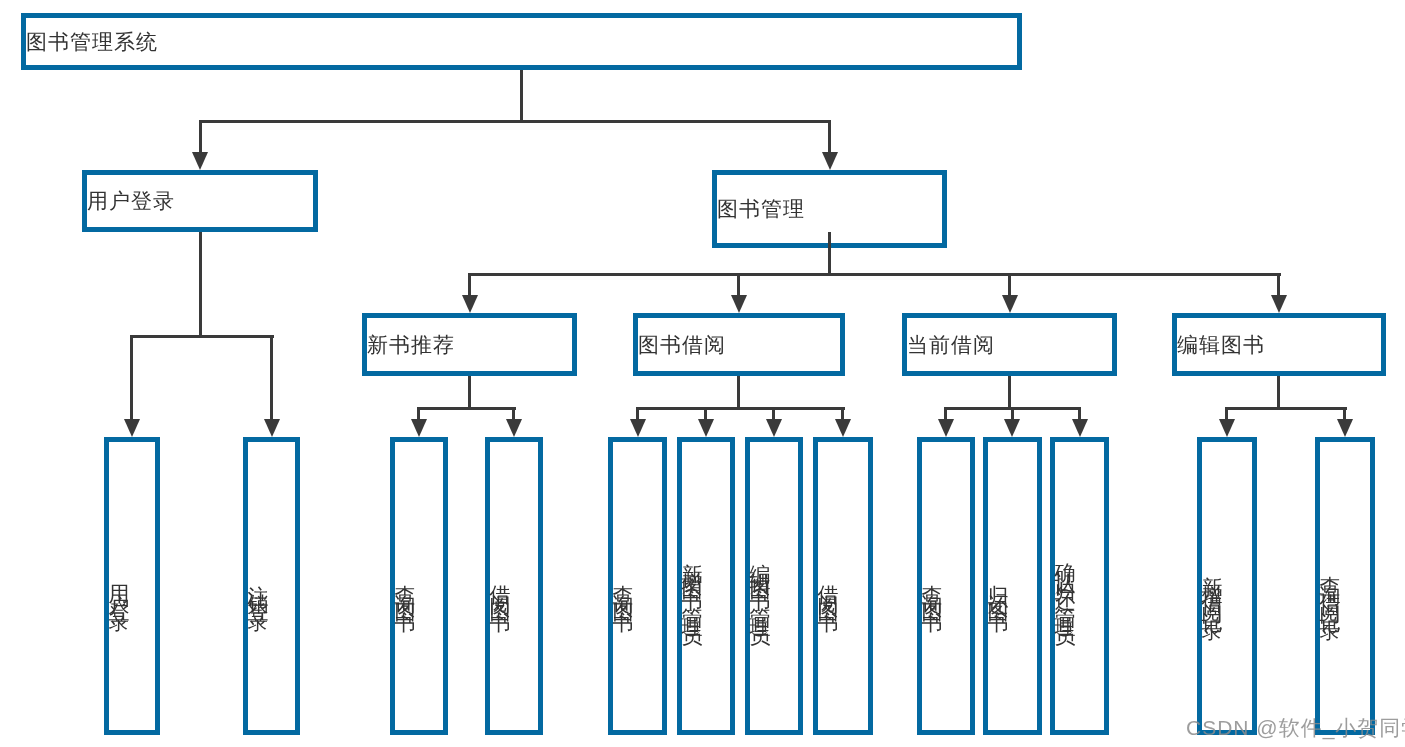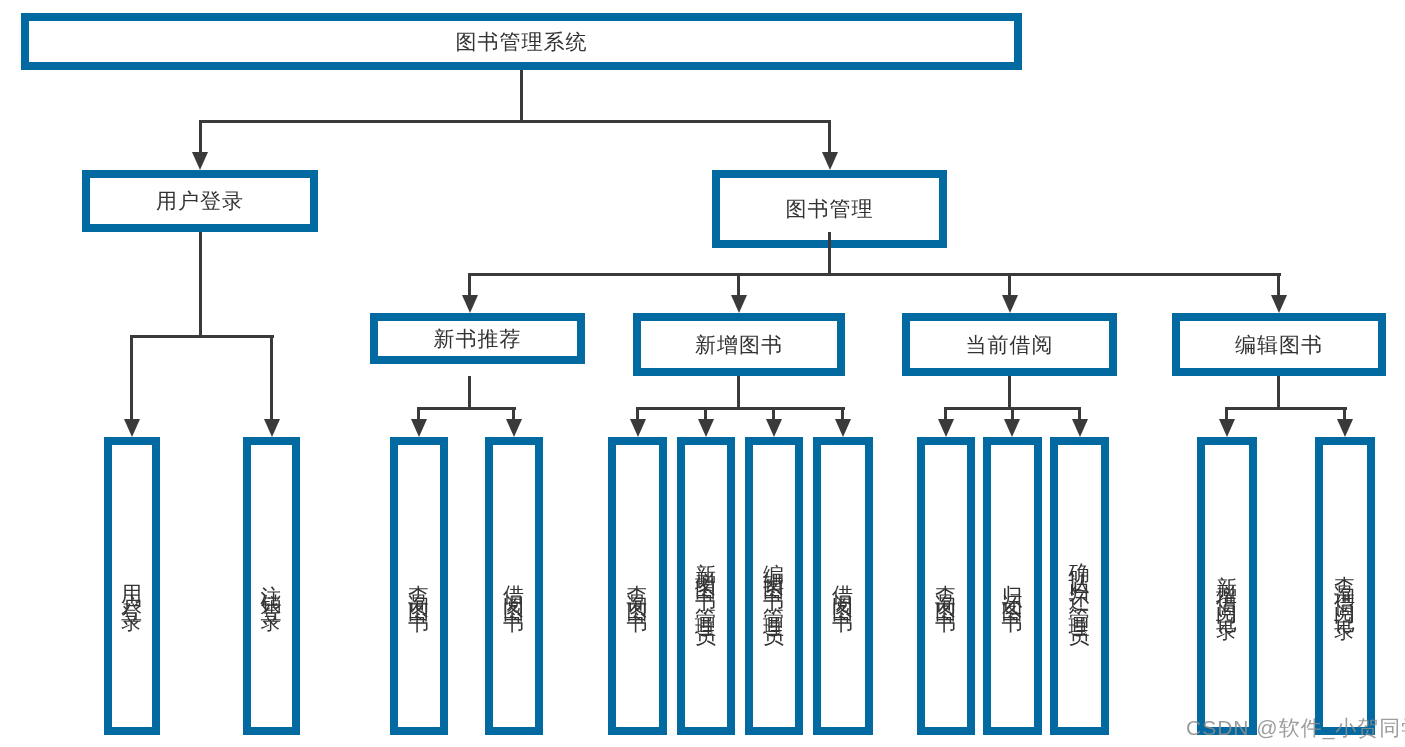--- a/index.html
+++ b/index.html
@@ -6,26 +6,25 @@
   #canvas{
     position:relative;
     width:1405px;height:747px;
     background:#ffffff;
     font-family:"Liberation Sans", sans-serif;
     color:#333333;
     overflow:hidden;
   }
   .box{
     position:absolute;
-    border:8px solid #0369a1;
+    border:5px solid #0369a1;
     background:#ffffff;
     box-sizing:border-box;
     display:flex;
     align-items:center;
-    justify-content:center;
   }
   .box.h span{
     font-size:21px;
     color:#333333;
     letter-spacing:1px;
     white-space:nowrap;
   }
   .box.v span{
     writing-mode:vertical-rl;
     text-orientation:mixed;
@@ -61,25 +60,25 @@
     <span>图书管理系统</span>
   </div>
 
   <div class="box h" style="left:82px;top:170px;width:236px;height:62px">
     <span>用户登录</span>
   </div>
   <div class="box h" style="left:712px;top:170px;width:235px;height:78px">
     <span>图书管理</span>
   </div>
 
-  <div class="box h" style="left:370px;top:313px;width:215px;height:51px">
+  <div class="box h" style="left:362px;top:313px;width:215px;height:63px">
     <span>新书推荐</span>
   </div>
   <div class="box h" style="left:633px;top:313px;width:212px;height:63px">
-    <span>新增图书</span>
+    <span>图书借阅</span>
   </div>
   <div class="box h" style="left:902px;top:313px;width:215px;height:63px">
     <span>当前借阅</span>
   </div>
   <div class="box h" style="left:1172px;top:313px;width:214px;height:63px">
     <span>编辑图书</span>
   </div>
 
   <div class="box v" style="left:104px;top:437px;width:56px;height:298px">
     <span>用户登录</span>

